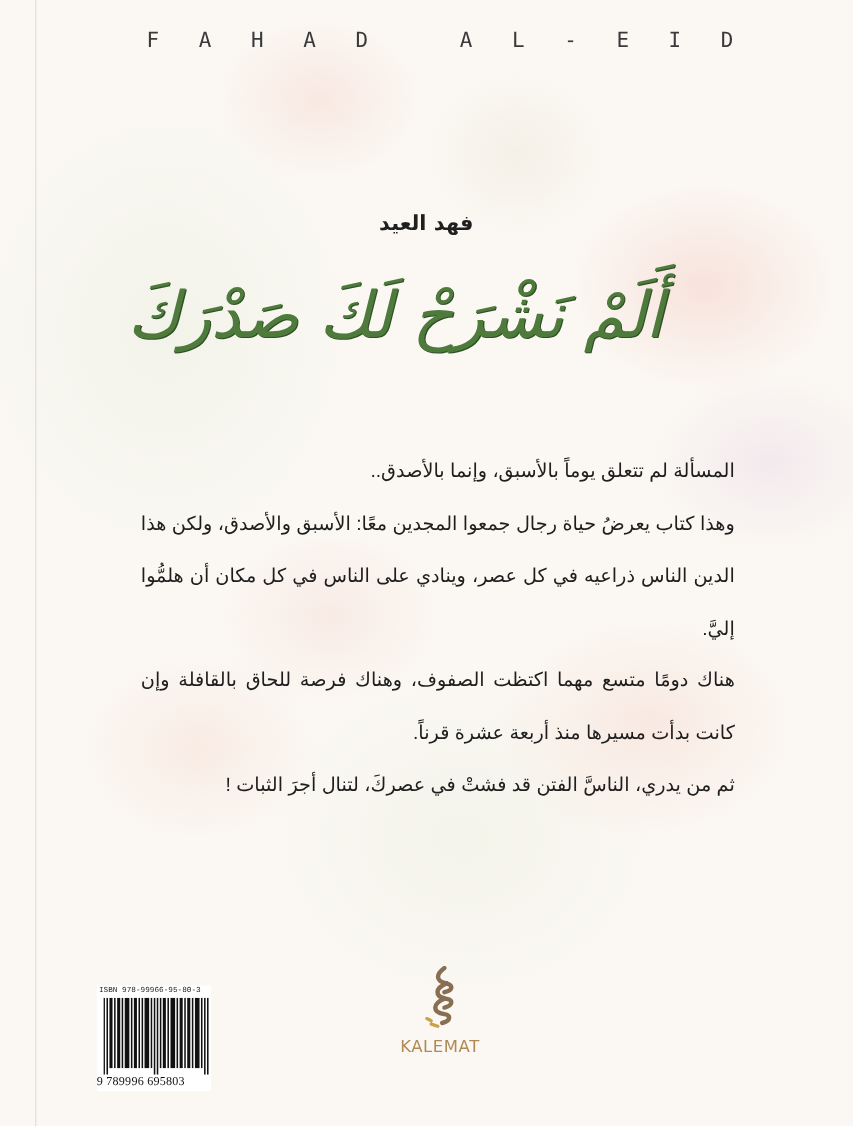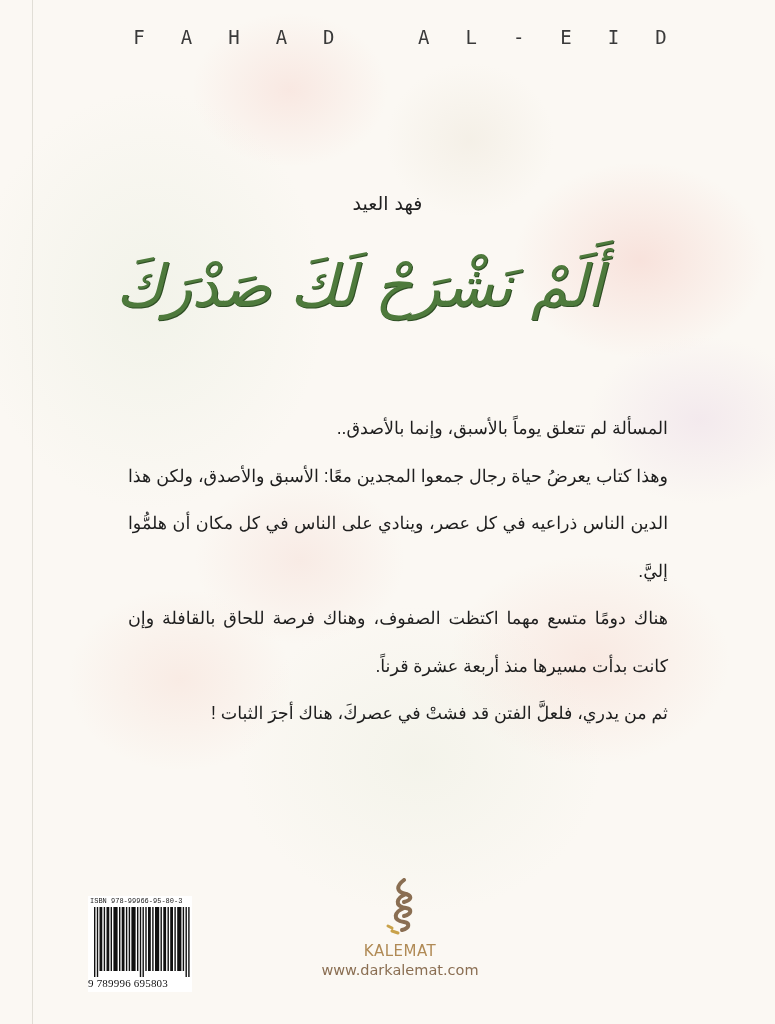--- a/index.html
+++ b/index.html
@@ -28,21 +28,21 @@
   }
   .latin-name {
     position: absolute; top: 26px; left: 130px; width: 540px;
     display: flex; justify-content: space-between;
     font-family: "DejaVu Sans Mono", monospace; font-size: 19px; color: #3a3a3a;
     letter-spacing: 0;
   }
   .latin-name span { display: inline-block; width: 18px; text-align: center; }
   .author-ar {
     position: absolute; top: 192px; left: 0; width: 775px; text-align: center;
-    font-family: "DejaVu Sans", sans-serif; font-weight: normal; font-size: 19px; color: #1f1f1f;
+    font-family: "DejaVu Sans", sans-serif; font-weight: bold; font-size: 19px; color: #1f1f1f;
     direction: rtl;
   }
   .title-ar {
     position: absolute; top: 252px; left: 0; width: 719px; text-align: center;
     font-family: "DejaVu Serif", serif; font-size: 58px; color: #4e7a3c;
     direction: rtl; font-style: italic;
     text-shadow: 1px 1px 0 #2f4f25;
   }
   .blurb {
     position: absolute; top: 405px; left: 128px; width: 540px;
@@ -100,21 +100,21 @@
   </div>
 
   <div class="author-ar">فهد العيد</div>
 
   <div class="title-ar">أَلَمْ نَشْرَحْ لَكَ صَدْرَكَ</div>
 
   <div class="blurb">
     <p>المسألة لم تتعلق يوماً بالأسبق، وإنما بالأصدق..</p>
     <p>وهذا كتاب يعرضُ حياة رجال جمعوا المجدين معًا: الأسبق والأصدق، ولكن هذا الدين الناس ذراعيه في كل عصر، وينادي على الناس في كل مكان أن هلمُّوا إليَّ.</p>
     <p>هناك دومًا متسع مهما اكتظت الصفوف، وهناك فرصة للحاق بالقافلة وإن كانت بدأت مسيرها منذ أربعة عشرة قرناً.</p>
-    <p>ثم من يدري، فلعلَّ الفتن قد فشتْ في عصركَ، هناك أجرَ الثبات !</p>
+    <p>ثم من يدري، الناسَّ الفتن قد فشتْ في عصركَ، لتنال أجرَ الثبات !</p>
   </div>
 
   <div class="barcode-box">
     <div class="isbn-top">ISBN 978-99966-95-80-3</div>
     <svg class="bars" viewBox="0 0 96 70" preserveAspectRatio="none">
       <g fill="#111">
         <rect x="0" y="0" width="1.4" height="70"></rect>
           <rect x="2.8" y="0" width="1.4" height="70"></rect>
         <rect x="5.5" y="0" width="2.8" height="64"></rect>
           <rect x="9.7" y="0" width="1.4" height="64"></rect>
@@ -148,15 +148,14 @@
   </div>
 
   <div class="publisher">
     <svg class="logo-mark" width="36" height="60" viewBox="0 0 36 60">
       <path d="M22 2 C14 8, 14 14, 24 16 C30 18, 30 22, 22 24" fill="none" stroke="#8a6e52" stroke-width="4" stroke-linecap="round"></path>
       <path d="M24 16 C14 20, 12 28, 24 30 C30 31, 30 36, 22 38" fill="none" stroke="#8a6e52" stroke-width="4" stroke-linecap="round"></path>
       <path d="M22 30 C12 34, 10 42, 22 44 C28 45, 28 50, 20 52" fill="none" stroke="#8a6e52" stroke-width="4" stroke-linecap="round"></path>
       <path d="M6 48 L10 50 M10 53 L16 55" stroke="#c9a24a" stroke-width="3" stroke-linecap="round"></path>
     </svg>
     <span class="pub-name">KALEMAT</span>
-    <span class="pub-url">www.darkalemat.com</span>
   </div>
 </div>
 
 </body></html>

